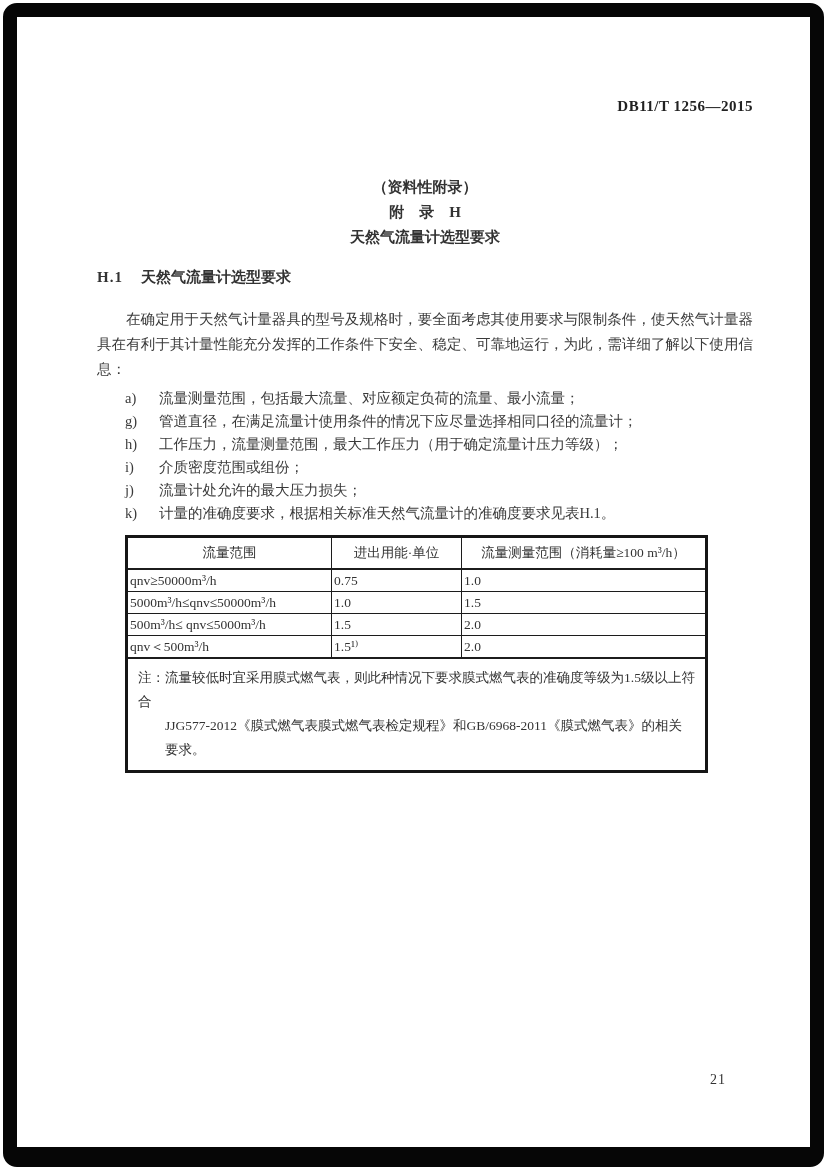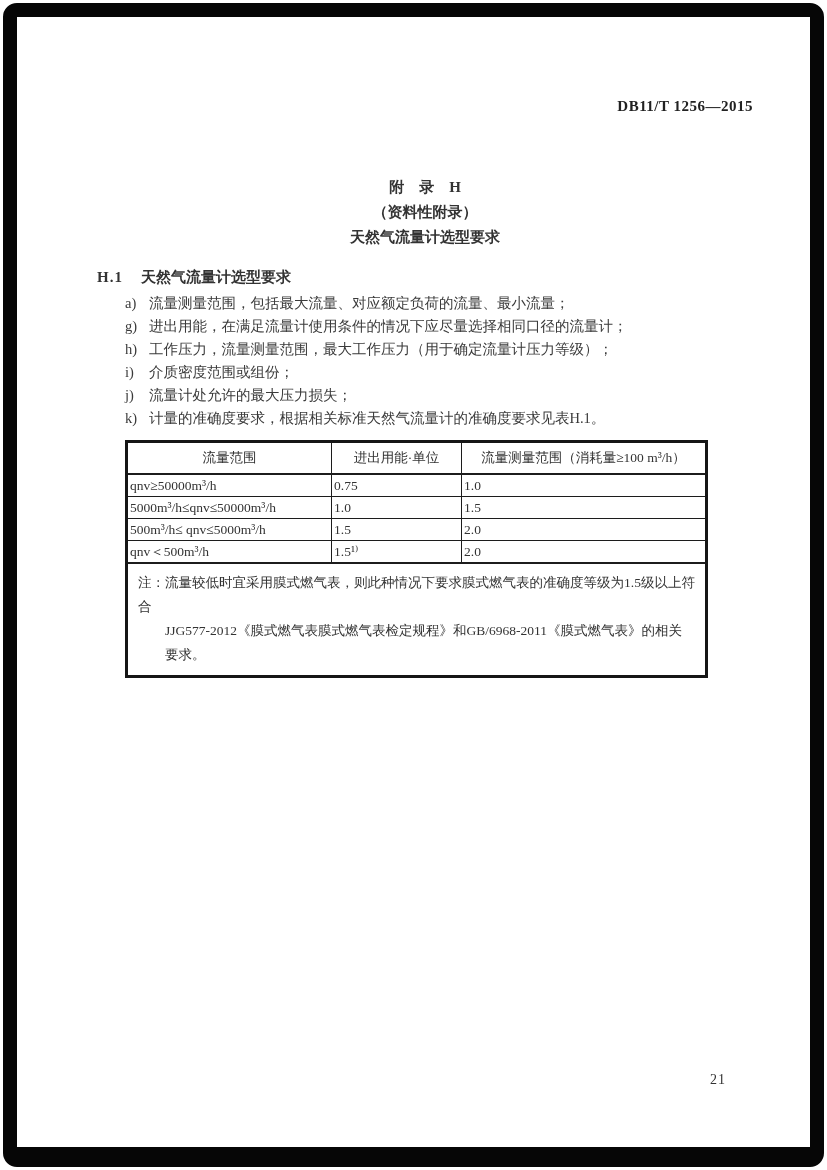--- a/index.html
+++ b/index.html
@@ -56,21 +56,21 @@
     display: flex;
     line-height: 23px;
     font-size: 14.5px;
     color: #3a3a3a;
   }
   .req-item .li-label {
     width: 24px;
     margin-left: 28px;
     flex: 0 0 auto;
   }
-  .req-item .li-text { }
+  .req-item .li-text { margin-left: 10px; }
   .table-caption {
     margin-top: 18px;
     text-align: center;
     font-size: 14px;
     font-weight: bold;
     color: #333;
   }
   table.acc-table {
     margin-top: 10px;
     margin-left: 28px;
@@ -118,38 +118,39 @@
 </head>
 <body>
 
 <div class="scan-frame"></div>
 
 <div class="content">
 
   <div class="doc-code">DB11/T 1256—2015</div>
 
   <div class="appendix-title">
+    <div class="line">（资料性附录）</div>
     <div class="line">附　录　H</div>
-    <div class="line">（资料性附录）</div>
     <div class="line">天然气流量计选型要求</div>
   </div>
 
   <div class="section-heading">
     <span class="sec-no">H.1</span><span>天然气流量计选型要求</span>
   </div>
 
+  <div class="paragraph">在确定用于天然气计量器具的型号及规格时，要全面考虑其使用要求与限制条件，使天然气计量器具在有利于其计量性能充分发挥的工作条件下安全、稳定、可靠地运行，为此，需详细了解以下使用信息：</div>
 
   <div class="req-list">
     <div class="req-item">
       <span class="li-label">a)</span>
       <span class="li-text">流量测量范围，包括最大流量、对应额定负荷的流量、最小流量；</span>
     </div>
     <div class="req-item">
       <span class="li-label">g)</span>
-      <span class="li-text">进出用能，在满足流量计使用条件的情况下应尽量选择相同口径的流量计；</span>
+      <span class="li-text">管道直径，在满足流量计使用条件的情况下应尽量选择相同口径的流量计；</span>
     </div>
     <div class="req-item">
       <span class="li-label">h)</span>
       <span class="li-text">工作压力，流量测量范围，最大工作压力（用于确定流量计压力等级）；</span>
     </div>
     <div class="req-item">
       <span class="li-label">i)</span>
       <span class="li-text">介质密度范围或组份；</span>
     </div>
     <div class="req-item">

